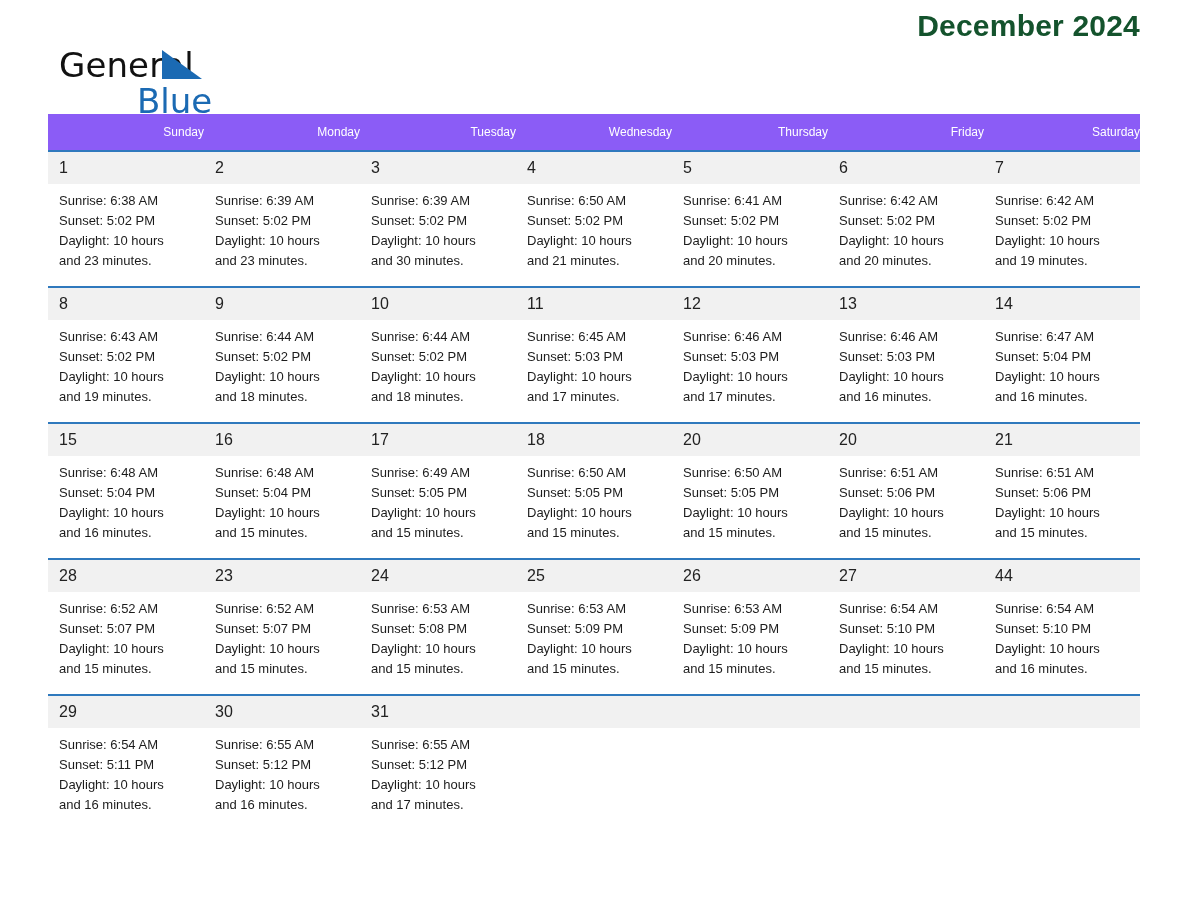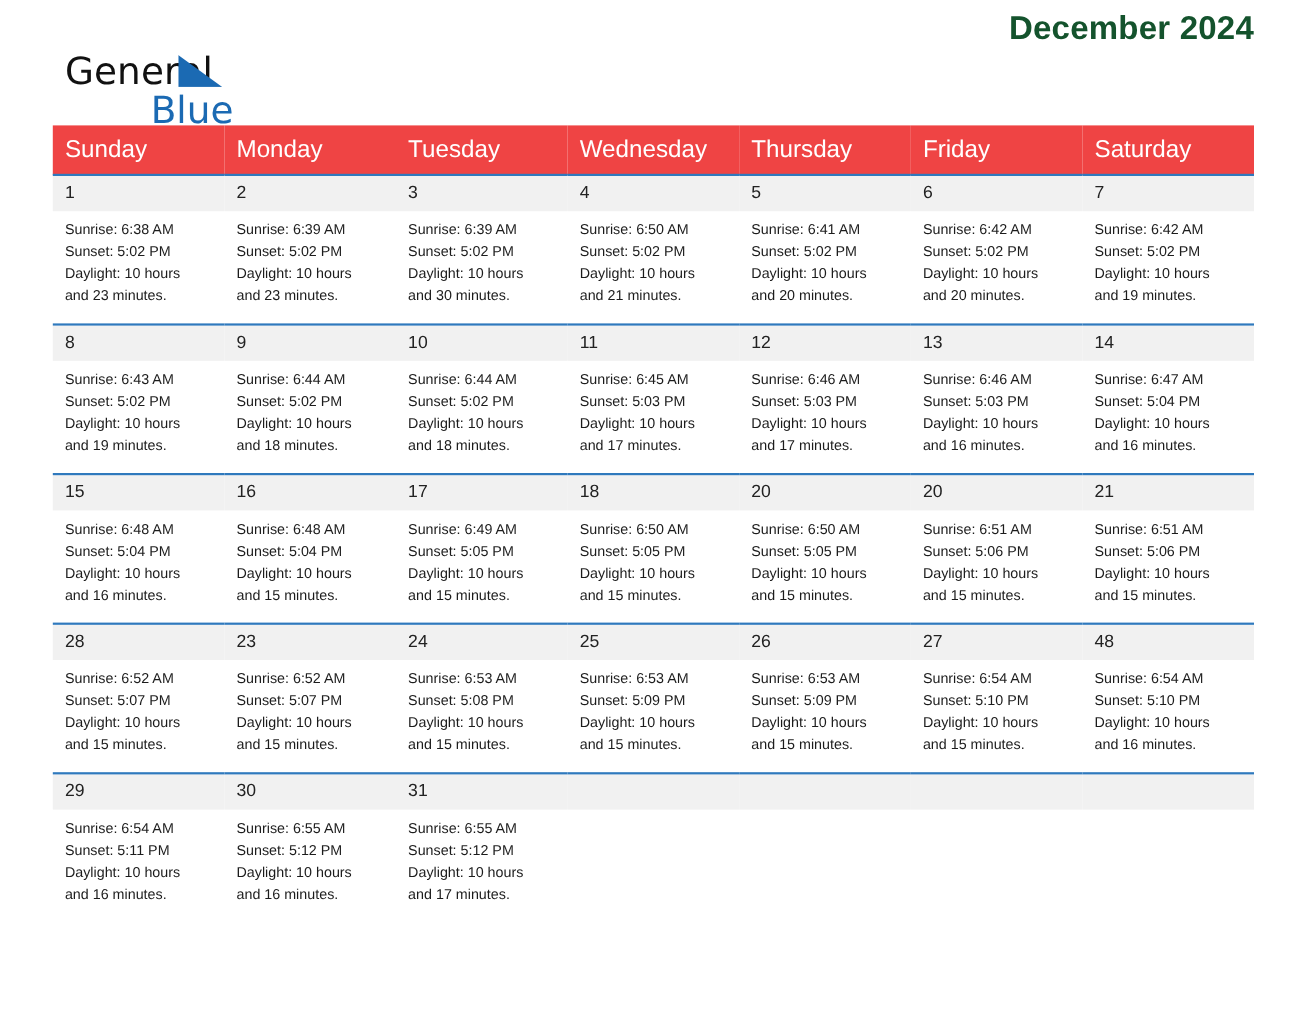--- a/index.html
+++ b/index.html
@@ -90,25 +90,25 @@
   }
 
   
   .calendar {
     width: 1092px;
     border-collapse: collapse;
     table-layout: fixed;
     margin-top: 6px;
   }
   .calendar th {
-    background: #ef4444;
+    background: #8b5cf6;
     color: #ffffff;
     font-weight: 400;
-    font-size: 22px;
-    text-align: left;
+    font-size: 12px;
+    text-align: right;
     padding: 9px 0 9px 11px;
     height: 18px;
     border: none;
   }
   .calendar td {
     vertical-align: top;
     padding: 0;
     border: none;
     border-top: 2px solid #2f79bd;
     width: 156px;
@@ -477,21 +477,21 @@
               <div class="dayinfo">
                 <div>Sunrise: 6:54 AM</div>
                 <div>Sunset: 5:10 PM</div>
                 <div>Daylight: 10 hours</div>
                 <div>and 15 minutes.</div>
               </div>
             </div>
           </td>
           <td>
             <div class="daycell">
-              <div class="daynum">48</div>
+              <div class="daynum">44</div>
               <div class="dayinfo">
                 <div>Sunrise: 6:54 AM</div>
                 <div>Sunset: 5:10 PM</div>
                 <div>Daylight: 10 hours</div>
                 <div>and 16 minutes.</div>
               </div>
             </div>
           </td>
         </tr>
         <tr class="week-row last">

